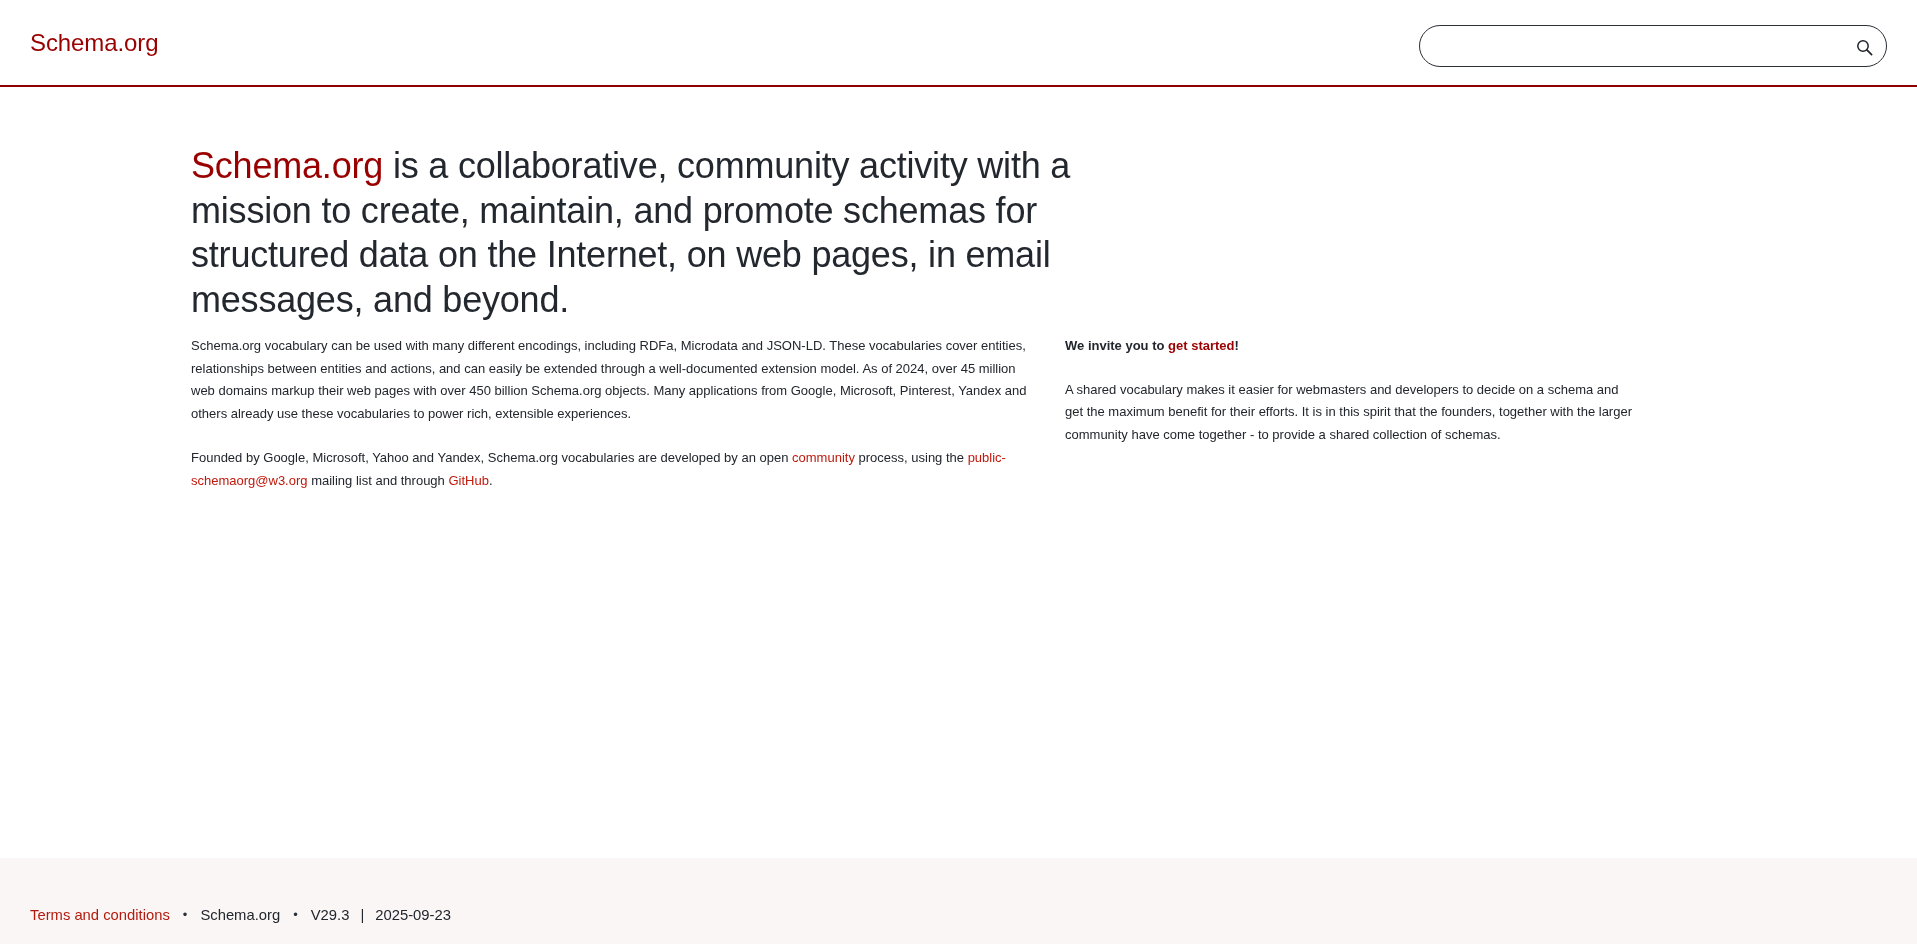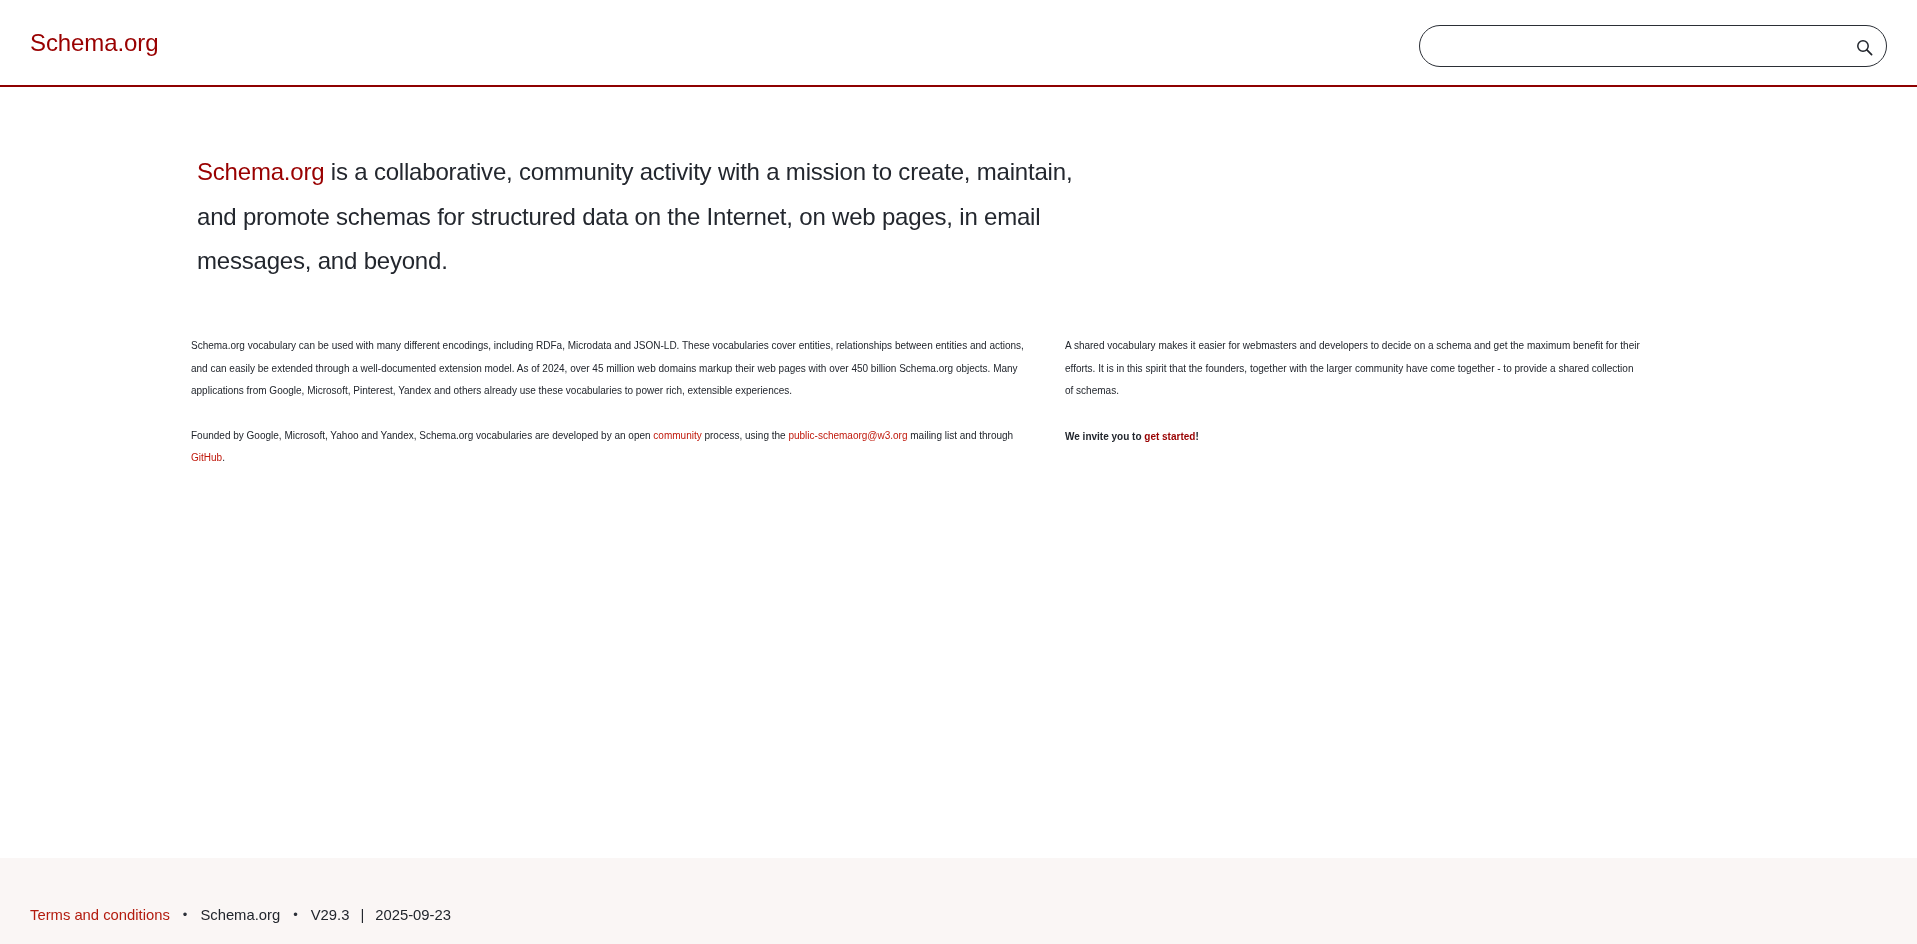--- a/index.html
+++ b/index.html
@@ -107,22 +107,22 @@
     left: 0;
     width: 1917px;
     height: 771px;
   }
 
   .headline {
     position: absolute;
     left: 191px;
     top: 57px;
     width: 880px;
-    margin: 6px;
-    font-size: 24px;
+    margin: 0;
+    font-size: 36px;
     line-height: 44.5px;
     font-weight: 400;
     color: #23272e;
     letter-spacing: -0.2px;
   }
   .headline .brand-red {
     color: #990000;
   }
 
   .col-left {
@@ -133,21 +133,21 @@
   }
   .col-right {
     position: absolute;
     left: 1065px;
     top: 248px;
     width: 575px;
   }
 
   .body-p {
     margin: 0 0 22px 0;
-    font-size: 10px;
+    font-size: 13px;
     line-height: 22.5px;
     color: #22262d;
   }
   .body-p:last-child { margin-bottom: 0; }
 
   .col-right .body-p {
     margin-bottom: 23px;
   }
   .col-right .emph {
     font-weight: 600;
@@ -222,22 +222,22 @@
 <div class="main">
 
   <h1 class="headline"><span class="brand-red">Schema.org</span><span> is a collaborative, community activity with a mission to create, maintain, and promote schemas for structured data on the Internet, on web pages, in email messages, and beyond.</span></h1>
 
   <div class="col-left">
     <p class="body-p">Schema.org vocabulary can be used with many different encodings, including RDFa, Microdata and JSON-LD. These vocabularies cover entities, relationships between entities and actions, and can easily be extended through a well-documented extension model. As of 2024, over 45 million web domains markup their web pages with over 450 billion Schema.org objects. Many applications from Google, Microsoft, Pinterest, Yandex and others already use these vocabularies to power rich, extensible experiences.</p>
     <p class="body-p"><span>Founded by Google, Microsoft, Yahoo and Yandex, Schema.org vocabularies are developed by an open </span><a class="inline-link" href="#">community</a><span> process, using the </span><a class="inline-link" href="#">public-schemaorg@w3.org</a><span> mailing list and through </span><a class="inline-link" href="#">GitHub</a><span>.</span></p>
   </div>
 
   <div class="col-right">
+    <p class="body-p emph"><span>We invite you to </span><a class="inline-link dark" href="#">get started</a><span>!</span></p>
     <p class="body-p">A shared vocabulary makes it easier for webmasters and developers to decide on a schema and get the maximum benefit for their efforts. It is in this spirit that the founders, together with the larger community have come together - to provide a shared collection of schemas.</p>
-    <p class="body-p emph"><span>We invite you to </span><a class="inline-link dark" href="#">get started</a><span>!</span></p>
   </div>
 
 </div>
 
 <div class="site-footer">
   <div class="footer-inner">
     <a class="footer-link" href="#">Terms and conditions</a>
     <span class="footer-sep">•</span>
     <span class="footer-text">Schema.org</span>
     <span class="footer-sep">•</span>

